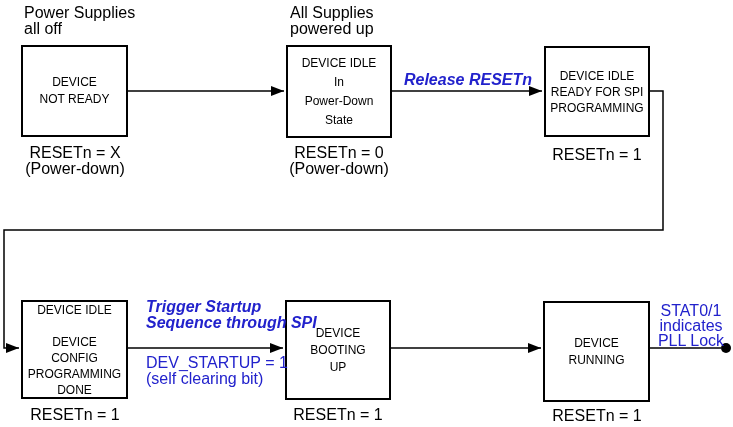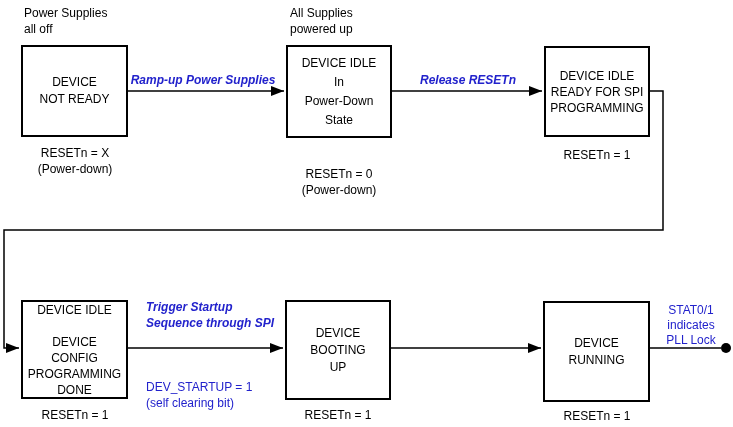--- a/index.html
+++ b/index.html
@@ -35,21 +35,21 @@
     justify-content: center;
     text-align: center;
     font-weight: normal;
     font-size: 12px;
     line-height: 17px;
     color: #000;
     white-space: pre-line;
   }
   .note {
     position: absolute;
-    font-size: 12px;
+    font-size: 16px;
     line-height: 16px;
     color: #000;
     white-space: pre-line;
   }
   .center { text-align: center; }
   .nowrap { white-space: nowrap; }
   .blue { color: var(--accent-blue); }
   .red  { color: var(--accent-red); }
   .bi   { font-weight: bold; font-style: italic; }
 
@@ -57,31 +57,31 @@
   #box-idle-power-down  { left: 286px; top: 45px;  width: 106px; height: 93px; line-height: 19px; }
   #box-idle-ready-spi   { left: 544px; top: 46px;  width: 106px; height: 91px; line-height: 16px; }
   #box-config-done      { left: 21px;  top: 300px; width: 107px; height: 99px; line-height: 16px; }
   #box-booting-up       { left: 285px; top: 300px; width: 106px; height: 100px; }
   #box-running          { left: 543px; top: 301px; width: 107px; height: 101px; }
 
   #note-top-1 { left: 24px;  top: 5px; }
   #note-top-2 { left: 290px; top: 5px; }
 
   #note-bottom-1 { left: 15px;  top: 145px; width: 120px; }
-  #note-bottom-2 { left: 279px; top: 145px; width: 120px; margin-top: 21px; }
+  #note-bottom-2 { left: 279px; top: 145px; width: 120px; }
   #note-bottom-3 { left: 537px; top: 147px; width: 120px; }
   #note-bottom-4 { left: 15px;  top: 407px; width: 120px; }
   #note-bottom-5 { left: 278px; top: 407px; width: 120px; }
   #note-bottom-6 { left: 537px; top: 408px; width: 120px; }
 
   #label-ramp-up       { left: 120px; top: 72px;  width: 166px; }
   #label-release-reset { left: 398px; top: 72px;  width: 140px; }
   #label-program-config{ left: 190px; top: 207px; width: 300px; font-size: 12.5px; }
   #label-trigger       { left: 146px; top: 299px; }
-  #label-dev-startup   { left: 146px; top: 355px; margin-top: 24px; }
+  #label-dev-startup   { left: 146px; top: 355px; }
   #label-stat          { left: 651px; top: 303px; width: 80px; line-height: 15px; }
 </style>
 </head>
 <body>
 
 <div class="canvas">
 
   <svg class="connectors" viewBox="0 0 733 427" xmlns="http://www.w3.org/2000/svg">
     <defs>
       <marker id="arrow" markerWidth="14" markerHeight="10" refX="13" refY="5" orient="auto" markerUnits="userSpaceOnUse">
@@ -125,21 +125,20 @@
 
   <div class="note center" id="note-bottom-1">RESETn = X
 (Power-down)</div>
   <div class="note center" id="note-bottom-2">RESETn = 0
 (Power-down)</div>
   <div class="note center" id="note-bottom-3">RESETn = 1</div>
   <div class="note center" id="note-bottom-4">RESETn = 1</div>
   <div class="note center" id="note-bottom-5">RESETn = 1</div>
   <div class="note center" id="note-bottom-6">RESETn = 1</div>
 
-  <div class="note center nowrap blue bi" id="label-ramp-up">Ramp-up Power Supplies</div>
   <div class="note center nowrap blue bi" id="label-release-reset">Release RESETn</div>
   <div class="note blue bi" id="label-trigger">Trigger Startup
 Sequence through SPI</div>
   <div class="note blue" id="label-dev-startup">DEV_STARTUP = 1
 (self clearing bit)</div>
   <div class="note center blue" id="label-stat">STAT0/1
 indicates
 PLL Lock</div>
 
 </div>

